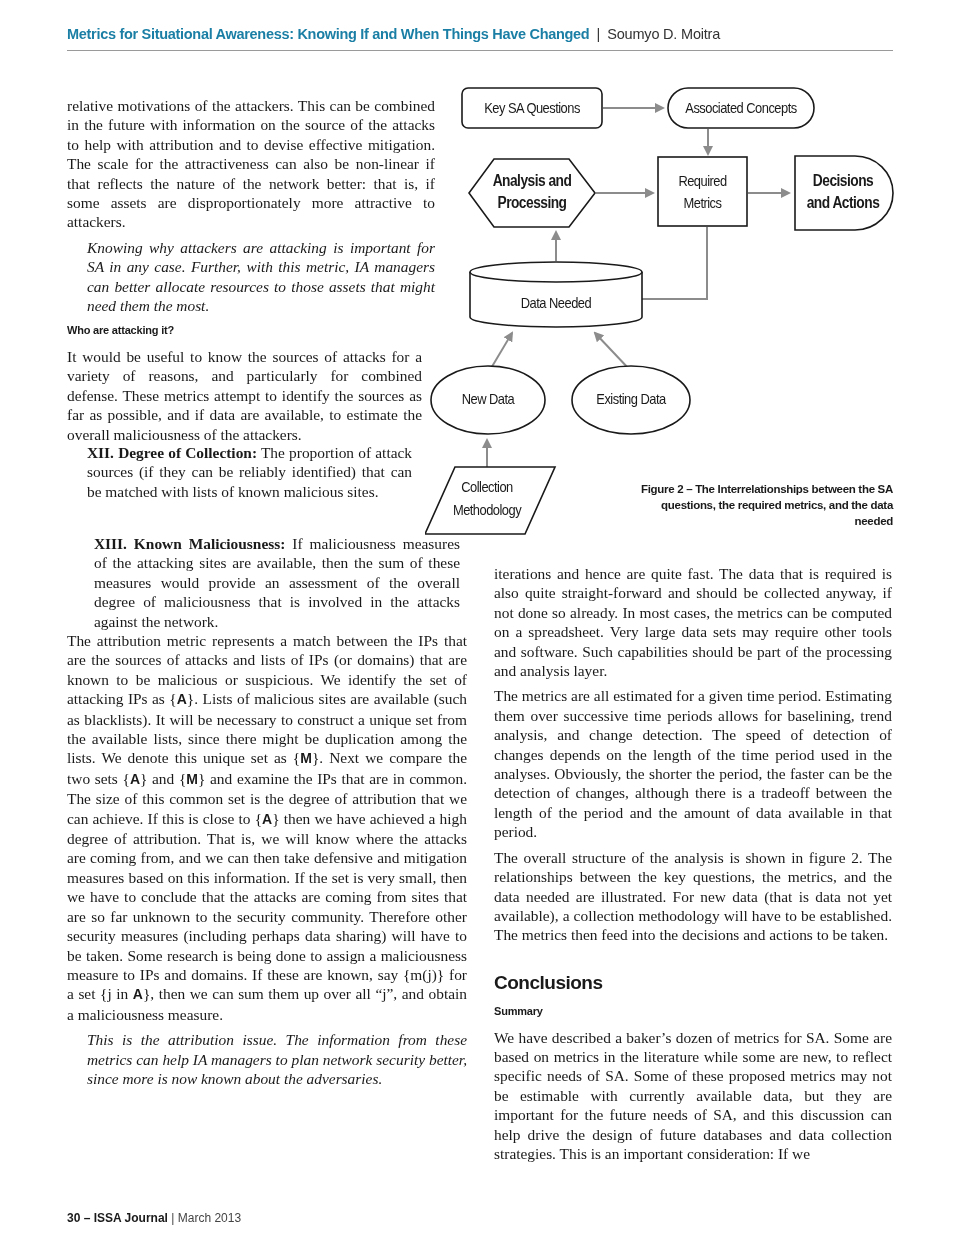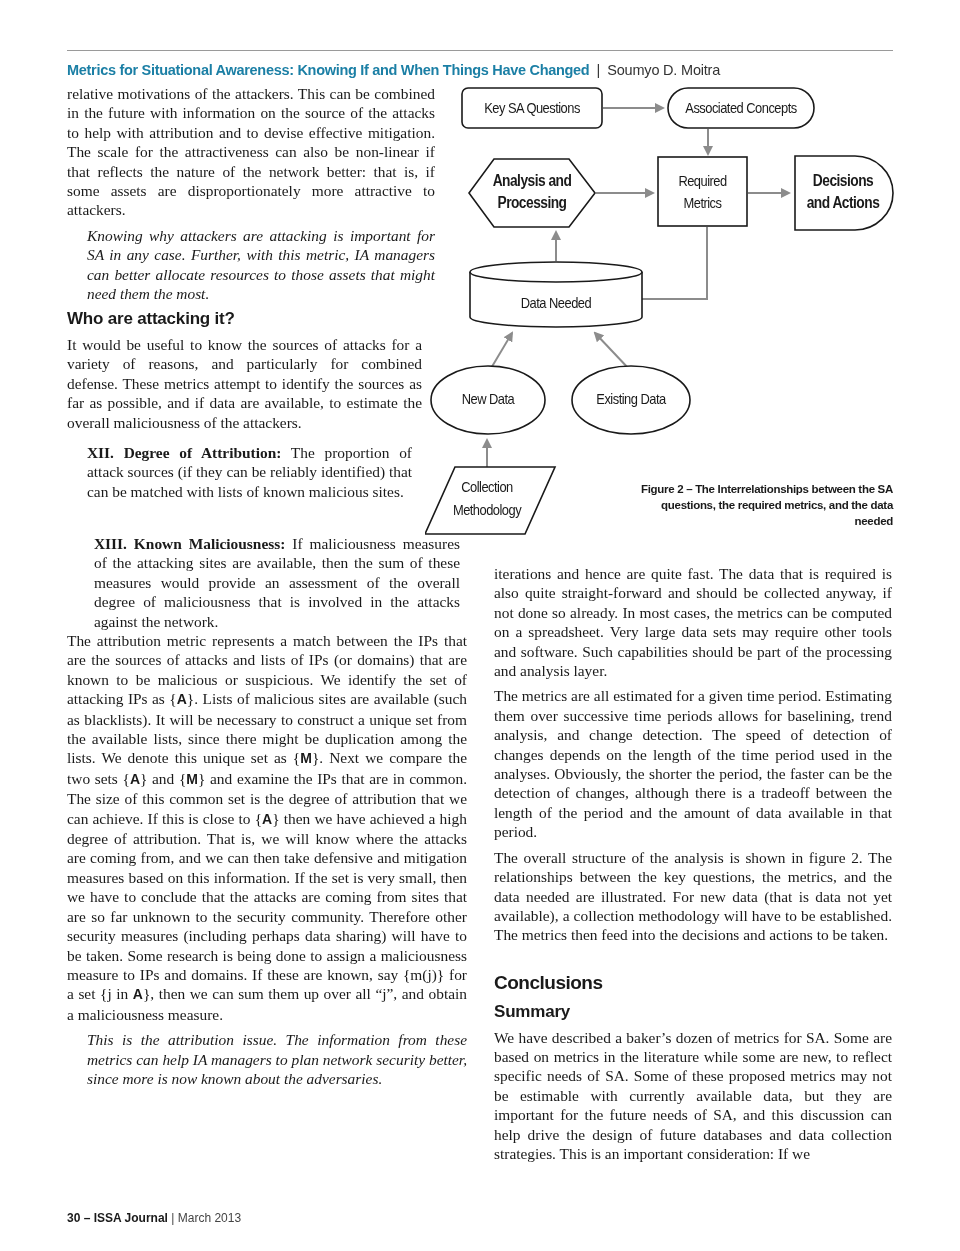--- a/index.html
+++ b/index.html
@@ -1,30 +1,30 @@
 <!DOCTYPE html>
 <html><head>
 <meta charset="utf-8">
 <style>
   html, body { margin: 0; padding: 0; background: #ffffff; }
   body { width: 960px; height: 1251px; position: relative; overflow: hidden; color: #1a1a1a; }
 
   .header { position: absolute; left: 67px; top: 26px; width: 826px; height: 22px;
-            font-family: "Liberation Sans", sans-serif; font-size: 14.5px; white-space: nowrap; margin-top: 36px; }
+            font-family: "Liberation Sans", sans-serif; font-size: 14.5px; white-space: nowrap; }
   .header .title { color: #1b7fa5; font-weight: bold; letter-spacing: -0.3px; }
   .header .sep { color: #333; margin: 0 3px; }
   .header .author { color: #333; letter-spacing: -0.2px; }
   .header-rule { position: absolute; left: 67px; top: 50px; width: 826px; height: 1px; background: #9a9a9a; }
 
   .serif { font-family: "Liberation Serif", serif; font-size: 15.4px; line-height: 19.4px; color: #1a1a1a; }
   .col { position: absolute; }
   .col p { margin: 0 0 6px 0; text-align: justify; }
   .indent { padding-left: 20px; }
   .ital { font-style: italic; }
-  .subhead { font-family: "Liberation Sans", sans-serif; font-weight: bold; font-size: 17px;
+  .subhead { font-family: "Liberation Sans", sans-serif; font-weight: bold; font-size: 11px;
              margin: 2px 0 6px 0; letter-spacing: -0.2px; }
   .sechead { font-family: "Liberation Sans", sans-serif; font-weight: bold; font-size: 19px;
              margin: 28px 0 10px 0; letter-spacing: -0.5px; }
   .sym { font-family: "Liberation Sans", sans-serif; font-weight: bold; font-size: 14px; }
 
   .diagram { position: absolute; left: 425px; top: 80px; width: 480px; height: 470px; }
   .diagram svg { position: absolute; left: 0; top: 0; }
   .dlabel { position: absolute; font-family: "Liberation Sans", sans-serif; font-size: 15px;
             text-align: center; line-height: 22px; color: #1a1a1a; letter-spacing: -0.6px;
             transform: scaleX(0.86); }
@@ -42,29 +42,29 @@
 </head>
 <body>
 
 <div class="header">
   <span class="title">Metrics for Situational Awareness: Knowing If and When Things Have Changed</span>
   <span class="sep">|</span>
   <span class="author">Soumyo D. Moitra</span>
 </div>
 <div class="header-rule"></div>
 
-<div class="col serif" style="left:67px; top:84px; width:368px;">
+<div class="col serif" style="left:67px; top:96px; width:368px;">
   <p>relative motivations of the attackers. This can be combined in the future with information on the source of the attacks to help with attribution and to devise effective mitigation. The scale for the attractiveness can also be non-linear if that reflects the nature of the network better: that is, if some assets are disproportionately more attractive to attackers.</p>
   <p class="indent ital">Knowing why attackers are attacking is important for SA in any case. Further, with this metric, IA managers can better allocate resources to those assets that might need them the most.</p>
   <div class="subhead">Who are attacking it?</div>
   <p style="width:355px;">It would be useful to know the sources of attacks for a variety of reasons, and particularly for combined defense. These metrics attempt to identify the sources as far as possible, and if data are available, to estimate the overall maliciousness of the attackers.</p>
 </div>
 
 <div class="col serif" style="left:87px; top:443px; width:325px;">
-  <p style="margin:0;"><b>XII. Degree of Attribution:</b><span> The proportion of attack sources (if they can be reliably identified) that can be matched with lists of known malicious sites.</span></p>
+  <p style="margin:0;"><b>XII. Degree of Collection:</b><span> The proportion of attack sources (if they can be reliably identified) that can be matched with lists of known malicious sites.</span></p>
 </div>
 <div class="col serif" style="left:87px; top:527px; width:380px;">
   <p style="margin:7px; text-align:justify;"><b>XIII. Known Maliciousness:</b><span> If maliciousness measures of the attacking sites are available, then the sum of these measures would provide an assessment of the overall degree of maliciousness that is involved in the attacks against the network.</span></p>
 </div>
 
 <div class="col serif" style="left:67px; top:631px; width:400px;">
   <p><span>The attribution metric represents a match between the IPs that are the sources of attacks and lists of IPs (or domains) that are known to be malicious or suspicious. We identify the set of attacking IPs as {</span><span class="sym">A</span><span>}. Lists of malicious sites are available (such as blacklists). It will be necessary to construct a unique set from the available lists, since there might be duplication among the lists. We denote this unique set as {</span><span class="sym">M</span><span>}. Next we compare the two sets {</span><span class="sym">A</span><span>} and {</span><span class="sym">M</span><span>} and examine the IPs that are in common. The size of this common set is the degree of attribution that we can achieve. If this is close to {</span><span class="sym">A</span><span>} then we have achieved a high degree of attribution. That is, we will know where the attacks are coming from, and we can then take defensive and mitigation measures based on this information. If the set is very small, then we have to conclude that the attacks are coming from sites that are so far unknown to the security community. Therefore other security measures (including perhaps data sharing) will have to be taken. Some research is being done to assign a maliciousness measure to IPs and domains. If these are known, say {m(j)} for a set {j in </span><span class="sym">A</span><span>}, then we can sum them up over all “j”, and obtain a maliciousness measure.</span></p>
   <p class="indent ital">This is the attribution issue. The information from these metrics can help IA managers to plan network security better, since more is now known about the adversaries.</p>
 </div>
 

